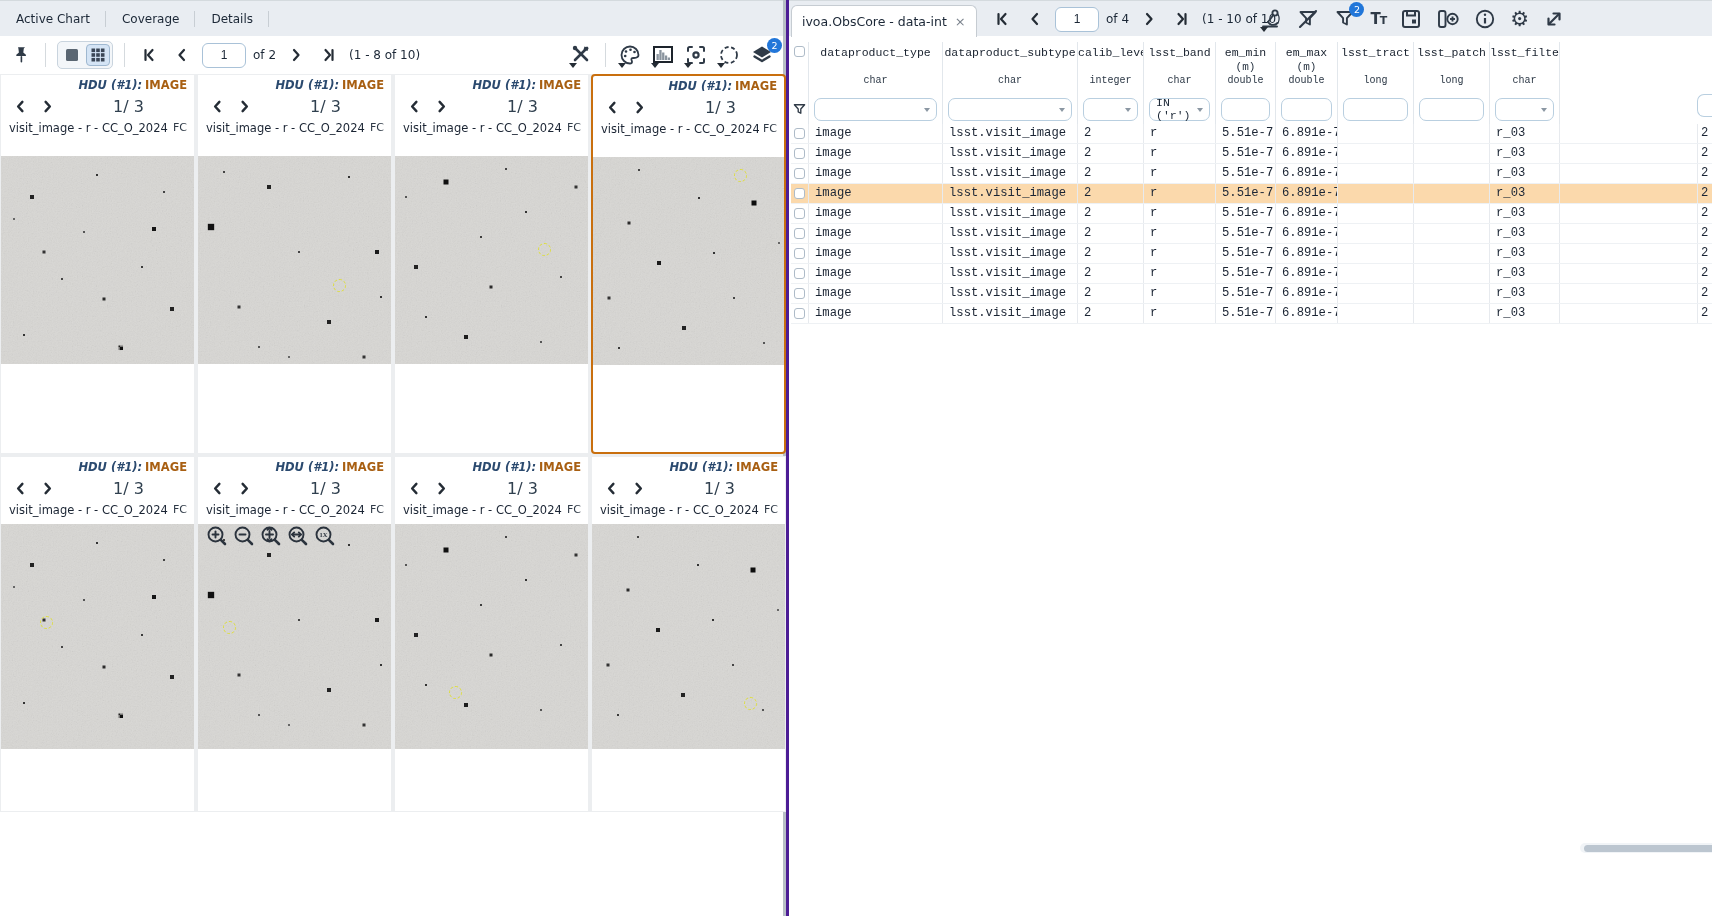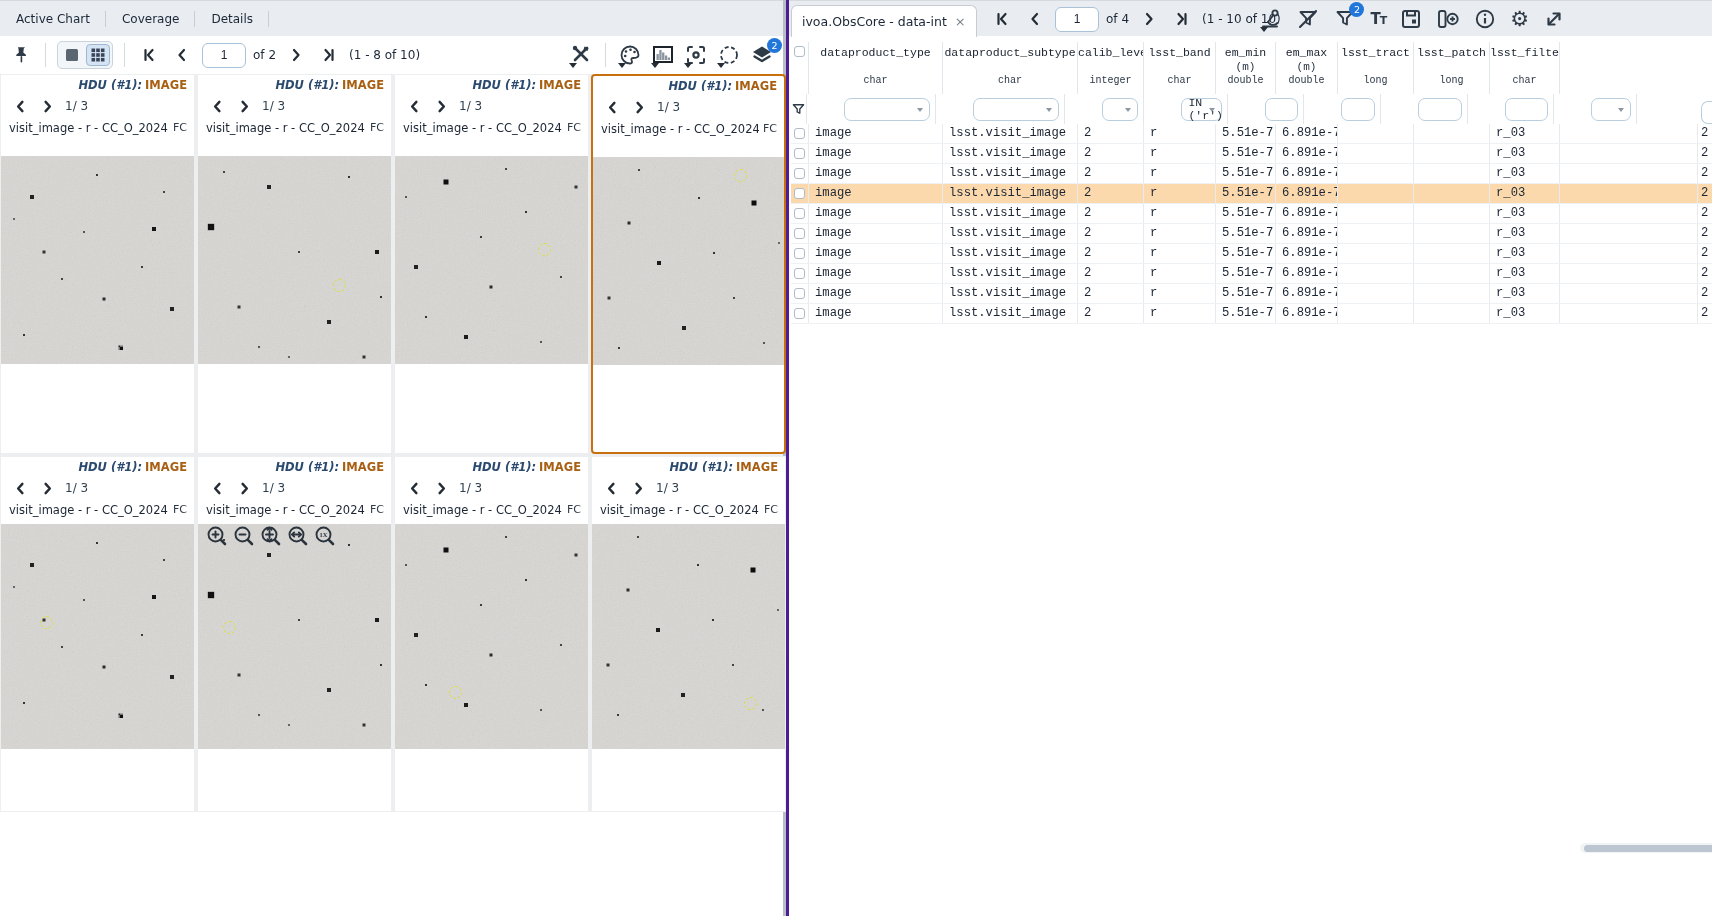--- a/index.html
+++ b/index.html
@@ -27,21 +27,21 @@
   .spacer { flex:1; }
 
   
   .grid { height:738px; background:#eceef0; display:grid; grid-template-columns:195px 195px 195px 195px; grid-template-rows:380px 356px; gap:2px 2px; }
   .cell { background:#fff; position:relative; border:1px solid #eceef0; overflow:hidden; }
   .cell.selected { border:2px solid #c96f0e; border-radius:4px; }
   .hdu-line { text-align:right; padding:3px 7px 0 0; font-size:11.5px; }
   .hdu-label { font-style:italic; font-weight:bold; color:#2b4a6f; }
   .hdu-type { font-weight:bold; color:#a85f12; padding-left:3px; }
   .nav-line { display:flex; align-items:center; gap:9px; padding:4px 0 0 10px; height:24px; }
-  .frame-label { font-size:12px; color:#30404f; }
+  .frame-label { font-size:16px; color:#30404f;margin-left:48px; }
   .title-line { display:flex; align-items:center; padding:3px 7px 0 8px; height:20px; }
   .img-title { flex:1; font-size:11.5px; color:#1a2433; white-space:nowrap; overflow:hidden; }
   .fc-label { font-size:11px; color:#2f3a47; padding-left:4px; }
   .imgbox { position:relative; margin:20px 0 0 0; height:208px; background:#d8d7d4; overflow:hidden; }
   .cell.row2 .imgbox { margin-top:6px; height:225px; }
   .noise { position:absolute; inset:0; width:100%; height:100%; opacity:.5; }
   .stars { position:absolute; left:0; top:0; width:2px; height:2px; background:transparent; }
   .p0 { box-shadow:30px 40px 0 1px #222,95px 18px 0 0 #333,152px 72px 0 1px #151515,60px 122px 0 0 #444,170px 152px 0 1px #222,22px 178px 0 0 #333,118px 190px 1px 1.5px #0e0e0e,82px 75px 0 0 #555,42px 95px 0 .5px #333,162px 35px 0 0 #444,102px 142px 0 .5px #2a2a2a,12px 62px 0 0 #666,140px 110px 0 0 #3a3a3a; }
   .p1 { box-shadow:12px 70px 1px 2px #111,70px 30px 0 1px #222,150px 20px 0 0 #333,178px 95px 0 1px #1a1a1a,40px 150px 0 .5px #333,100px 95px 0 0 #444,130px 165px 0 1px #222,60px 190px 0 0 #555,165px 200px 0 .5px #333,25px 15px 0 0 #444,90px 200px 0 0 #666,182px 140px 0 0 #333; }
   .p2 { box-shadow:50px 25px 0 1.5px #101010,130px 55px 0 0 #333,20px 110px 0 1px #222,95px 130px 0 .5px #2a2a2a,165px 120px 0 0 #444,70px 180px 0 1px #1c1c1c,145px 185px 0 0 #555,30px 160px 0 0 #333,110px 12px 0 0 #444,180px 30px 0 .5px #333,10px 40px 0 0 #555,85px 80px 0 0 #3d3d3d; }
@@ -74,21 +74,21 @@
 
   
   .tablewrap { position:relative; margin:6px 0 0 2px;font-family:Liberation Mono, monospace; }
   .thead { display:flex; }
   .th { border-right:1px solid #e2e7ec; padding-top:4px; text-align:center; position:relative; }
   .th .cname { font-size:11.5px; color:#18212e; height:15px; white-space:nowrap; overflow:hidden; }
   .th .cunit { font-size:11px; color:#2a3644; height:14px; }
   .th .ctype { font-size:10px; color:#2a3644; height:16px; }
   .cbcol { width:18px; border-right:1px solid #e2e7ec; }
   .cb { width:11px; height:11px; border:1px solid #aebbc8; border-radius:3px; margin:4px auto 0; background:#fff; cursor:pointer; }
-  .frow { display:flex; height:30px; align-items:flex-end;gap:32px; }
+  .frow { display:flex; height:30px; align-items:flex-start; }
   .fcell { border-right:1px solid #e2e7ec; height:100%; display:flex; align-items:center; justify-content:center; }
   .finput { height:23px; border:1px solid #b9cfe0; border-radius:7px; background:#fff; width:calc(100% - 10px); position:relative; font-size:11.5px; color:#1b2736; display:flex; align-items:center; padding:0 6px; }
   .finput .fcaret { position:absolute; right:6px; top:9px; width:0; height:0; border-left:3.5px solid transparent; border-right:3.5px solid transparent; border-top:4.5px solid #8b97a3; }
   .funnel-cell { width:18px; height:100%; display:flex; align-items:center; justify-content:center; border-right:1px solid #e2e7ec; }
   .rowsbox { }
   .trow { display:flex; height:20px; border-bottom:1px solid #eef1f4; align-items:stretch; }
   .trow.hl { background:#fbd9ac; }
   .td { border-right:1px solid #e7eaee; font-size:12.2px; color:#1a2433; padding:2px 6px 0 6px; white-space:nowrap; overflow:hidden; }
   .td-cb { width:18px; border-right:1px solid #e7eaee; display:flex; align-items:center; justify-content:center; }
   .td-cb .cb { margin:0; }

